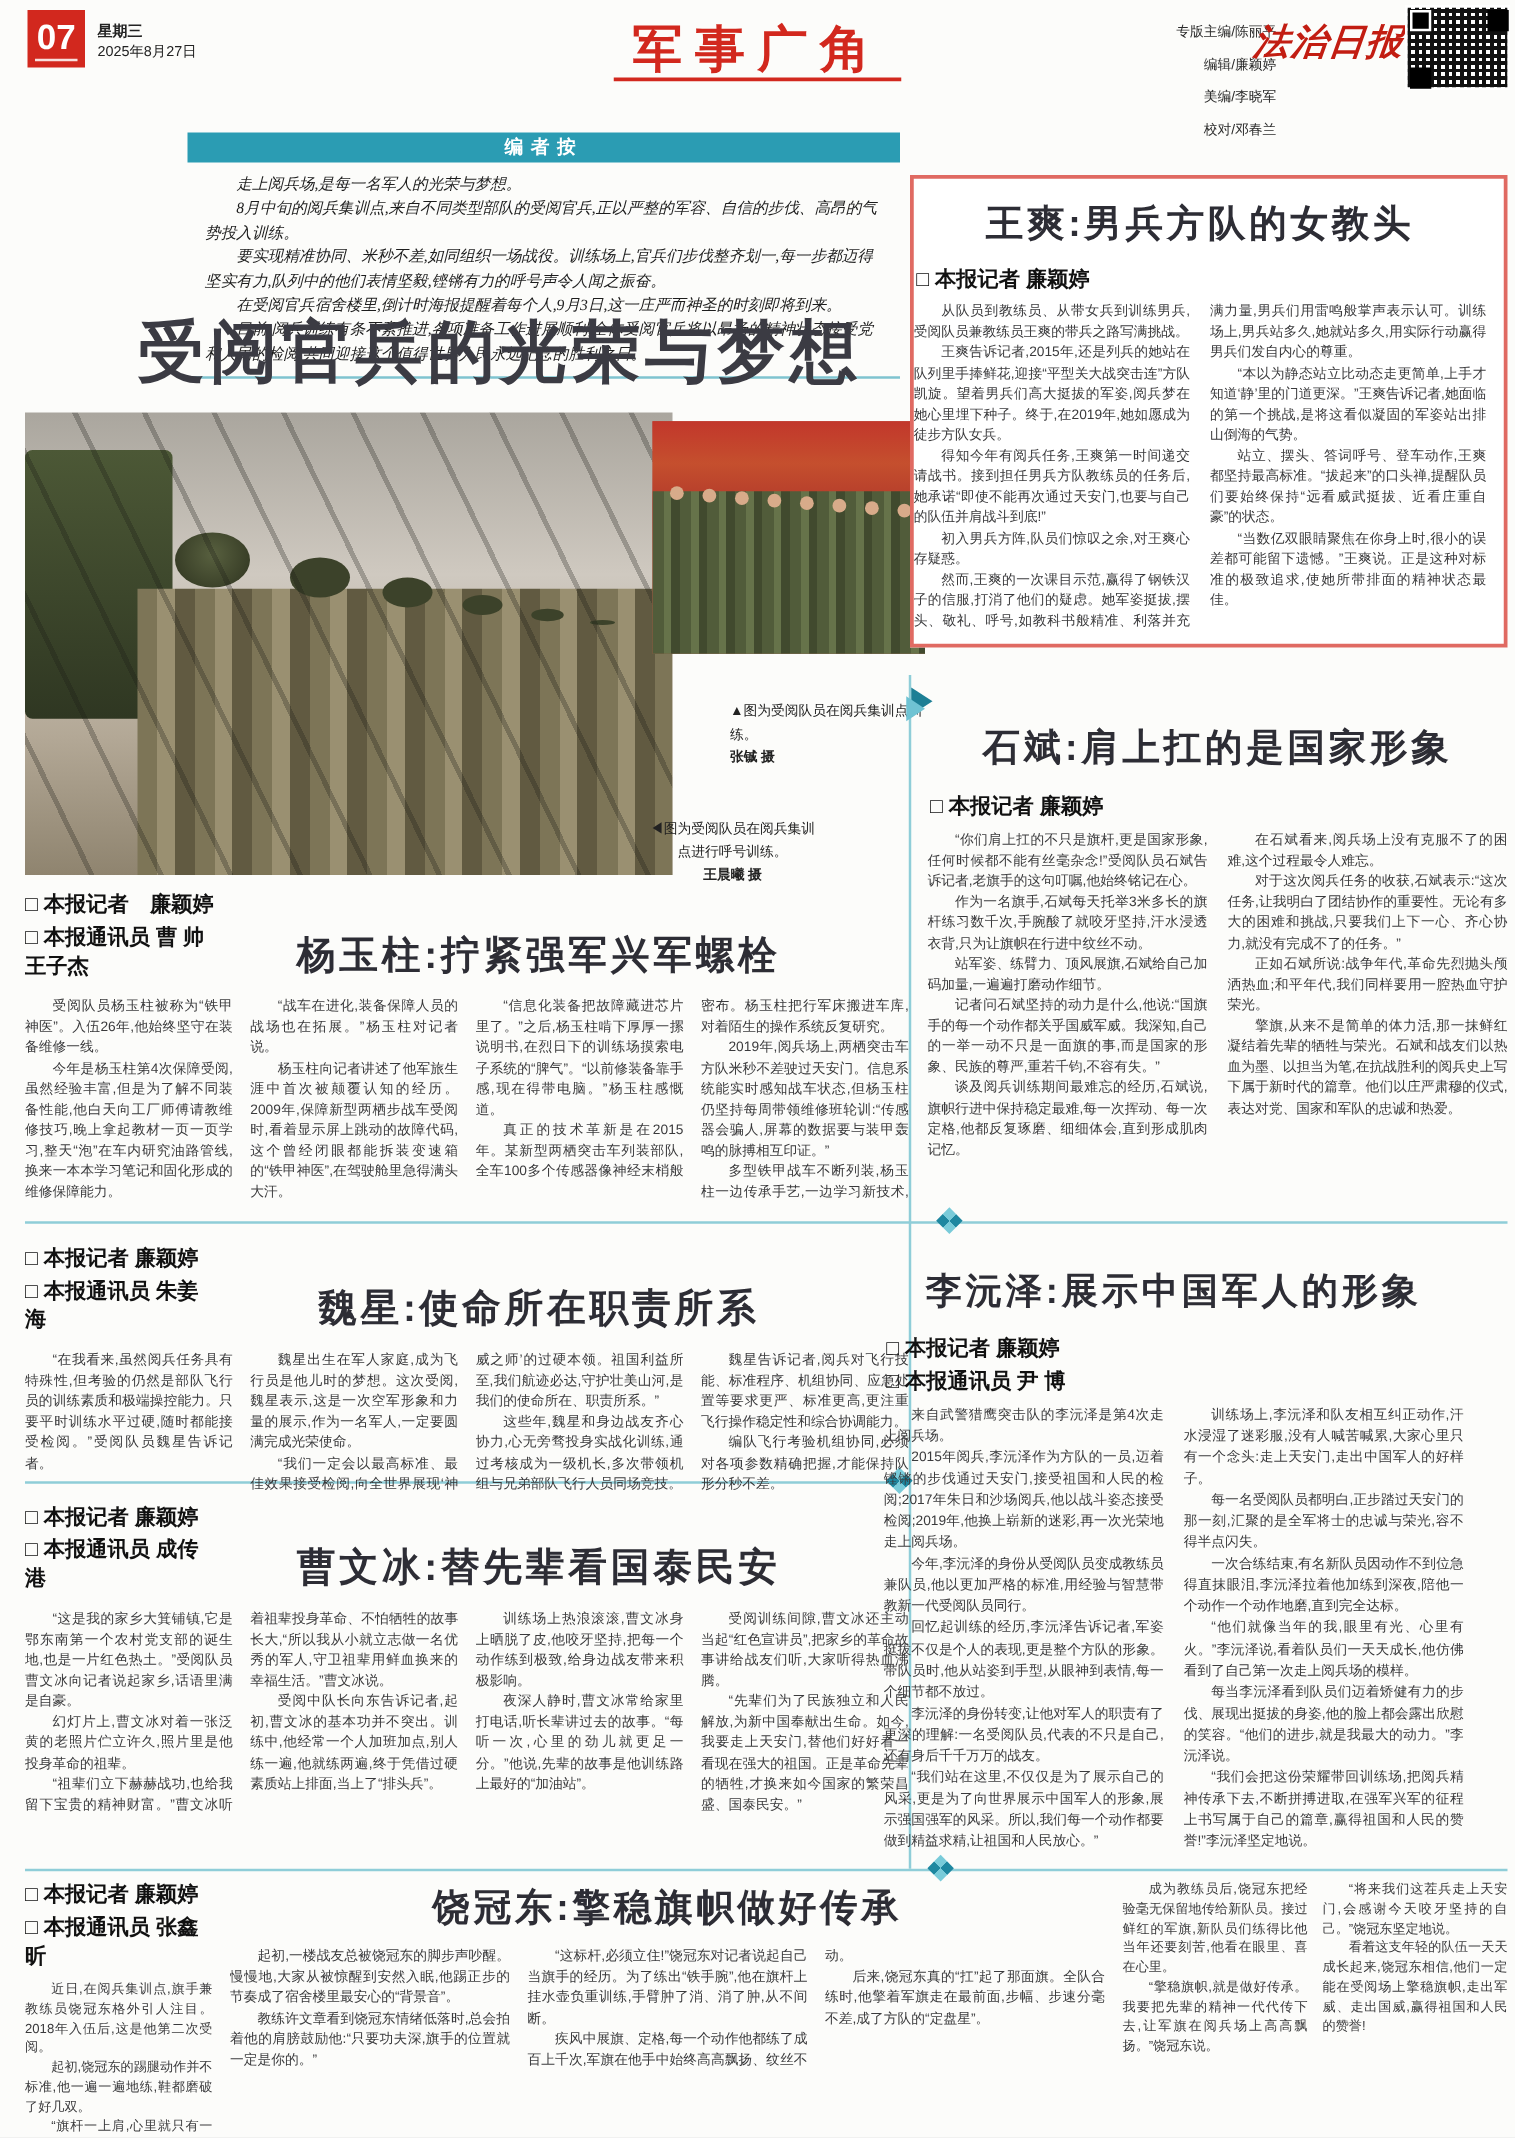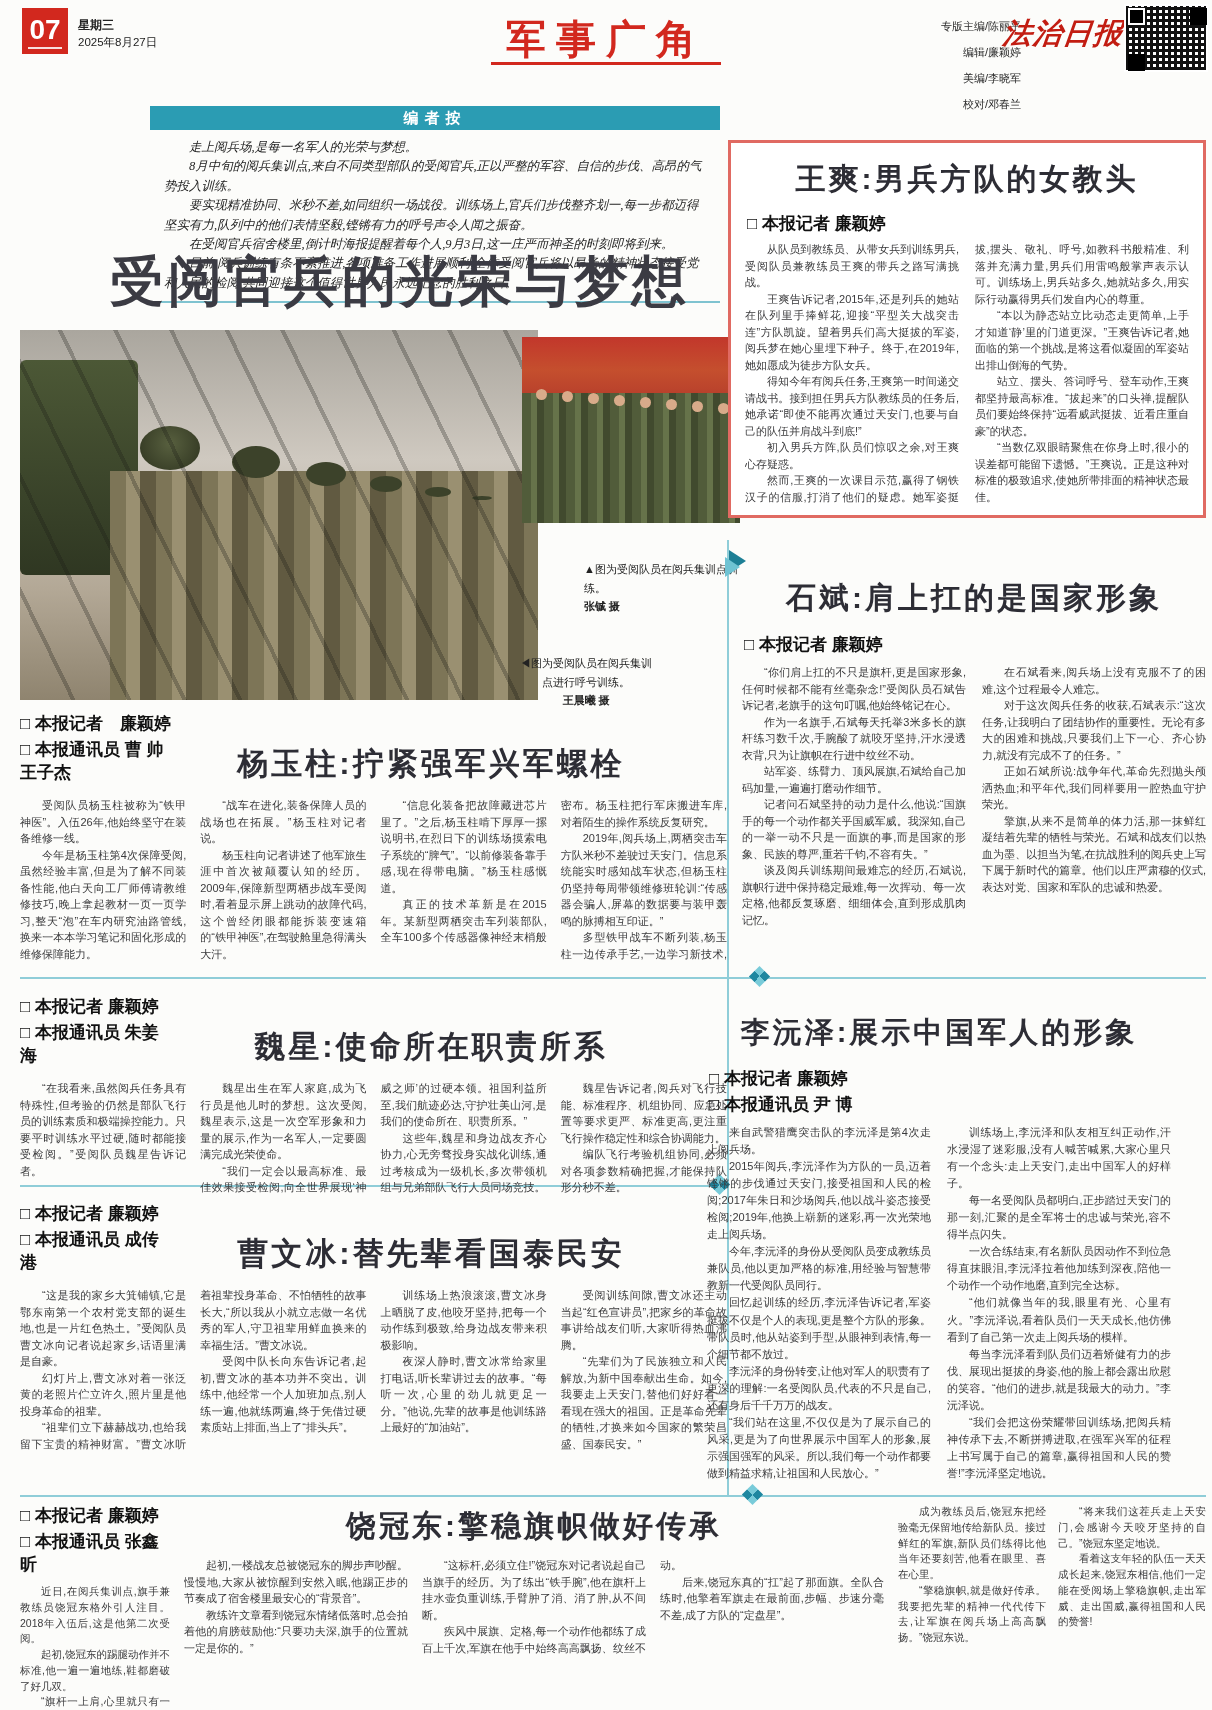--- a/index.html
+++ b/index.html
@@ -76,21 +76,21 @@
   
   .art-title{text-align:center;font-weight:800;color:#2d2d35;letter-spacing:3px;margin:0;}
   .bylines p{margin:0 0 3px 0;font-size:17px;font-weight:bold;color:#111;}
   .body{font-size:11px;line-height:1.5;text-align:justify;color:#3a3a3c;overflow:hidden;}
   .body p{margin:0;text-indent:2em;}
   .cols2{column-count:2;column-gap:16px;}
   .cols3{column-count:3;column-gap:14px;}
   .cols4{column-count:4;column-gap:14px;}
   
   .box-ws{position:absolute;left:728px;top:140px;width:478px;height:378px;border:3px solid #e06a62;
-          background:#fff;box-sizing:border-box;padding:10px 14px 8px 14px;}
+          background:#fff;box-sizing:border-box;padding:10px 14px 8px 0;}
   .box-ws .art-title{font-size:30px;margin-top:6px;}
   .box-ws .bylines{margin:12px 0 6px 2px;}
   .box-ws .body{height:268px;}
   
   .sec-sb{position:absolute;left:742px;top:558px;width:464px;height:400px;}
   .sec-sb .art-title{font-size:30px;margin-top:20px;}
   .sec-sb .bylines{margin:14px 0 8px 2px;}
   .sec-sb .body{height:282px;}
   
   .sec-left{position:absolute;left:20px;width:707px;}

